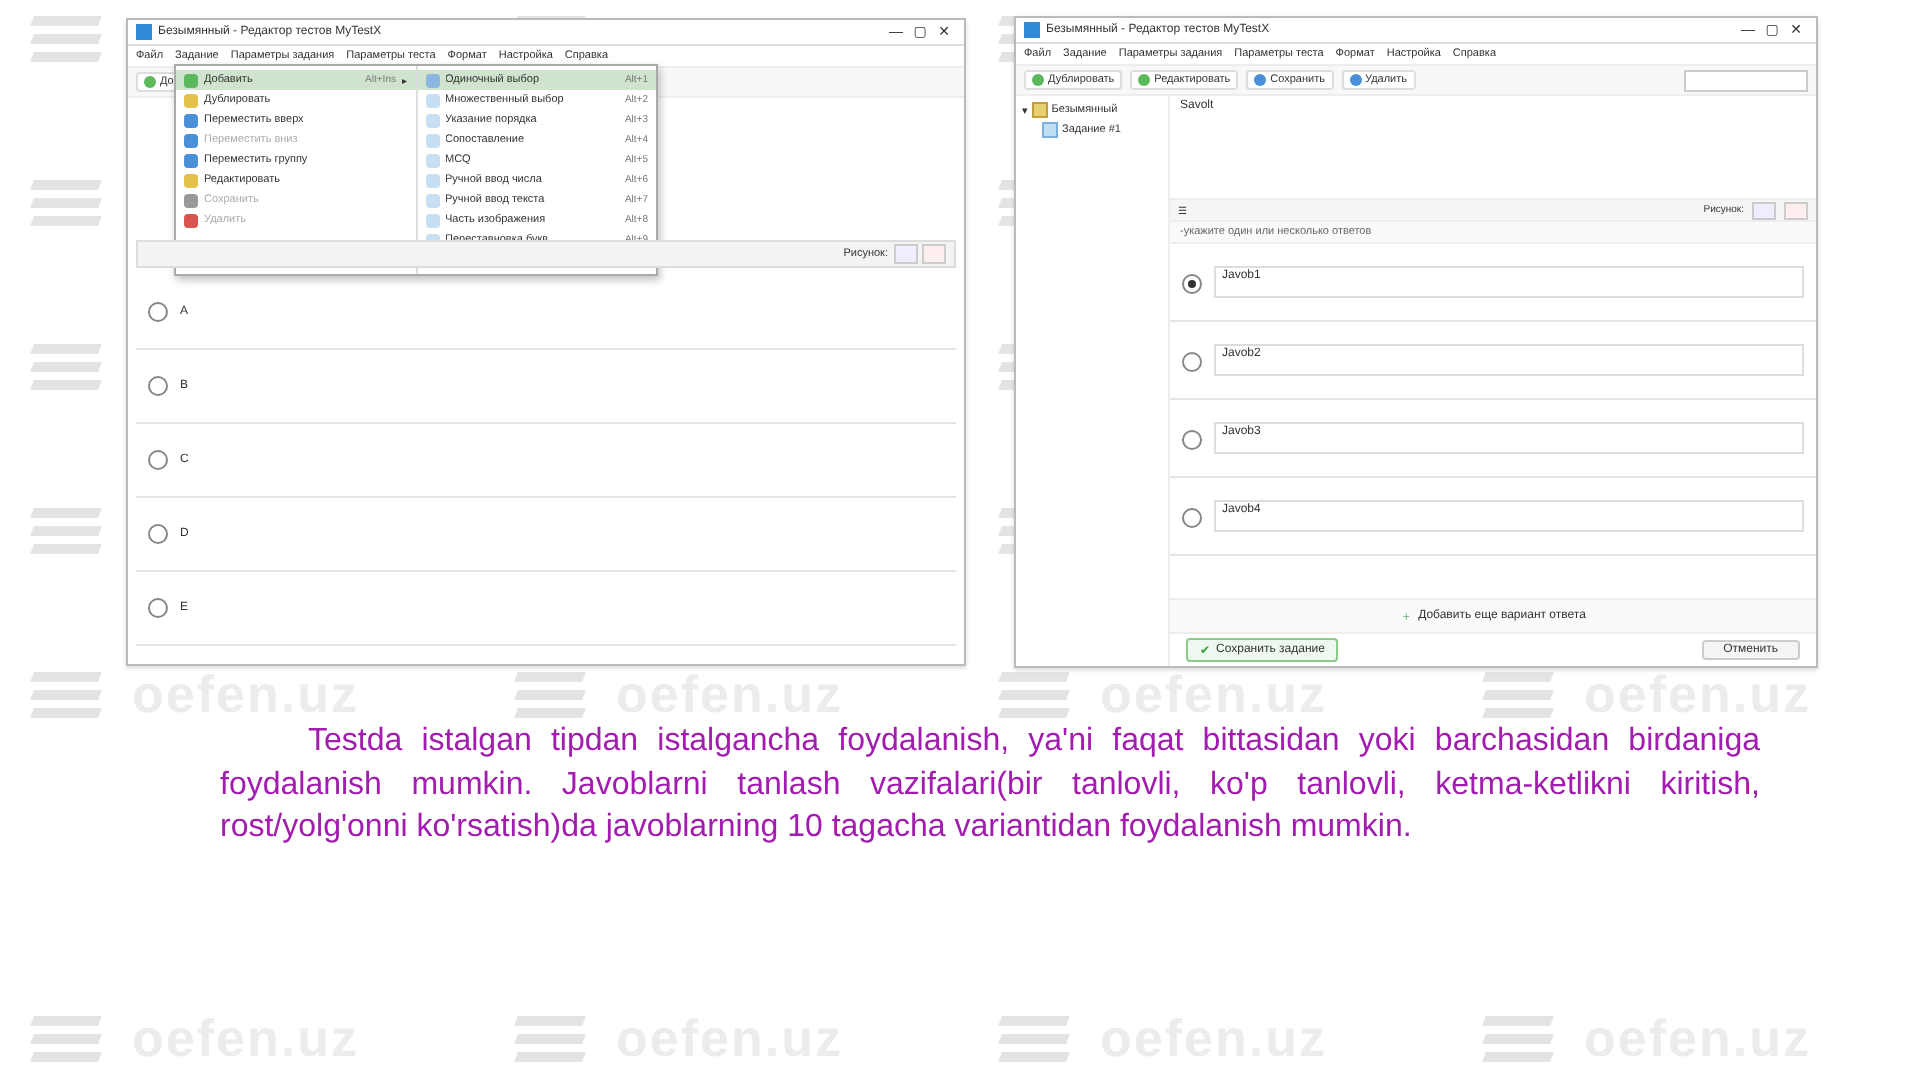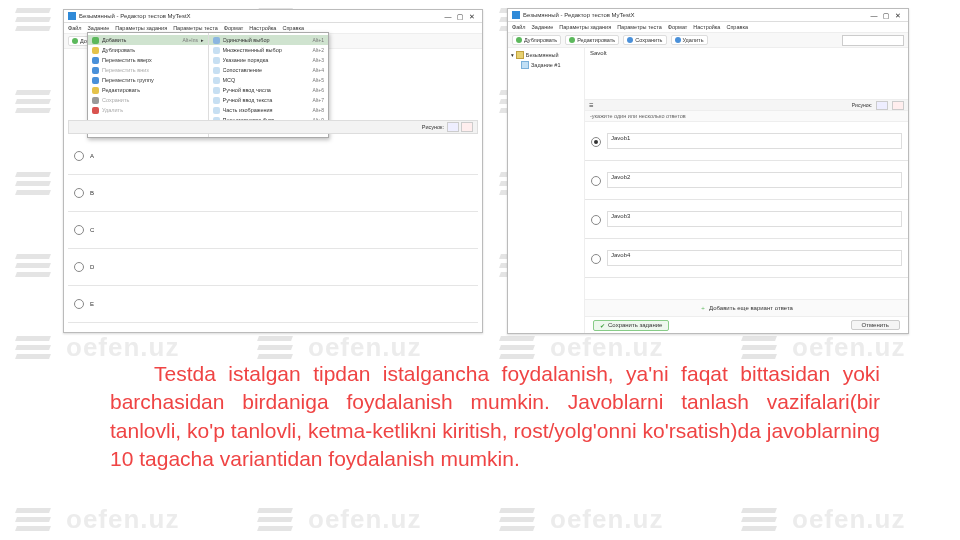--- a/index.html
+++ b/index.html
@@ -258,23 +258,23 @@
     margin-left:auto; padding: 1px 10px; border:1px solid #ccc; background:#f5f5f5; border-radius:2px;
   }
   .check { color:#3a9d3a; font-size:6px; }
   
   .para {
     position: absolute;
     left: 110px;
     right: 80px;
     top: 360px;
     font-family: "Segoe UI", Arial, sans-serif;
-    font-size: 21px;
+    font-size: 16px;
     line-height: 1.35;
-    color: #ef4444;
+    color: #a21caf;
     text-align: justify;
   }
   .para .indent { display:inline-block; width: 44px; }
 </style>
 </head>
 <body>
 
 <div class="watermark">
   <div class="wm-icon" style="left:16px; top:8px">
       <span></span>

